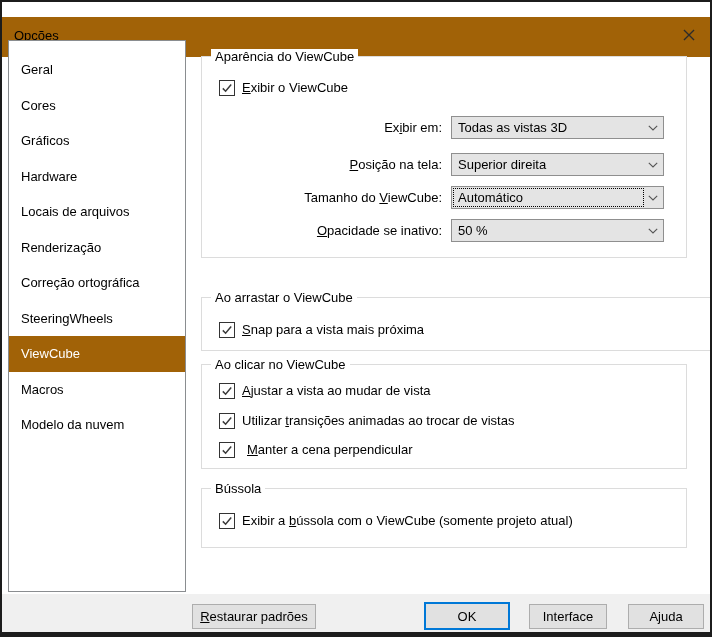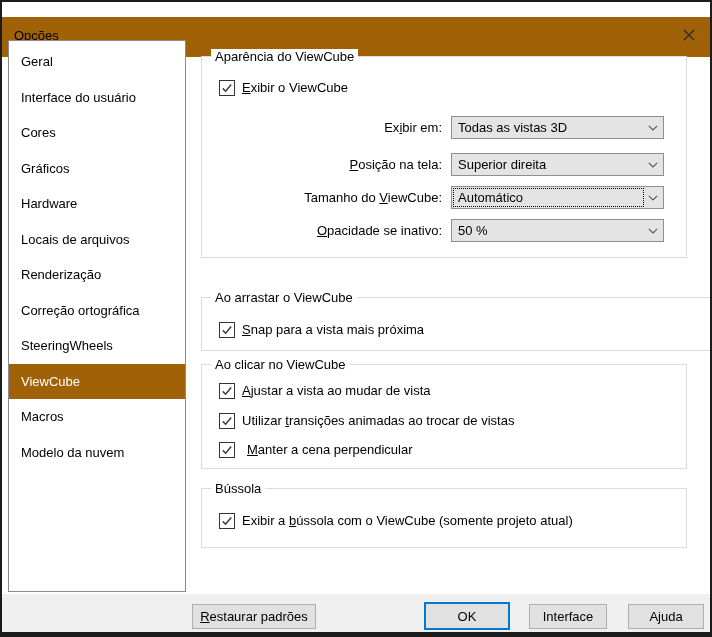--- a/index.html
+++ b/index.html
@@ -10,21 +10,21 @@
   }
   .frame{position:absolute;inset:0;border:2px solid #1c1c1c;border-bottom-width:5px;pointer-events:none;z-index:50;}
   
   .titlebar{position:absolute;left:0;top:0;width:100%;height:40px;background:#a16207;margin-top:17px;}
   .title{position:absolute;left:14px;top:11px;font-size:13px;color:#000;white-space:nowrap;}
   .close{position:absolute;right:10px;top:6px;width:26px;height:24px;display:flex;align-items:center;justify-content:center;}
   
   .sidebar{
     position:absolute;left:8px;top:40px;width:178px;height:552px;
     border:1px solid #8a8d90;background:#fff;box-sizing:border-box;
-    padding-top:3px;overflow:hidden;
+    padding-top:11px;overflow:hidden;
   }
   .side-item{height:35.5px;display:flex;align-items:center;padding-left:12px;white-space:nowrap;}
   .side-item.selected{background:#a16207;color:#fff;}
   
   .group{position:absolute;border:1px solid #dcdcdc;background:#fff;box-sizing:border-box;}
   .gtitle{position:absolute;top:-8px;left:9px;background:#fff;padding:0 4px;line-height:15px;white-space:nowrap;}
   
   .cbrow{position:absolute;display:flex;align-items:center;gap:7px;height:17px;white-space:nowrap;}
   .cb{width:16px;height:16px;border:1px solid #333;background:#fff;box-sizing:border-box;
       display:inline-flex;align-items:center;justify-content:center;flex:none;}
@@ -58,21 +58,20 @@
     <span class="title">Opções</span>
     <span class="close">
       <svg width="12" height="12" viewBox="0 0 10 10">
         <path d="M0.8,0.8 L9.2,9.2 M9.2,0.8 L0.8,9.2" stroke="#2b2b2b" stroke-width="1.1" fill="none"></path>
       </svg>
     </span>
   </div>
 
   <div class="sidebar" id="sidebar">
       <div class="side-item">Geral</div>
-      <div class="side-item">Interface do usuário</div>
       <div class="side-item">Cores</div>
       <div class="side-item">Gráficos</div>
       <div class="side-item">Hardware</div>
       <div class="side-item">Locais de arquivos</div>
       <div class="side-item">Renderização</div>
       <div class="side-item">Correção ortográfica</div>
       <div class="side-item">SteeringWheels</div>
       <div class="side-item selected">ViewCube</div>
       <div class="side-item">Macros</div>
       <div class="side-item">Modelo da nuvem</div>

